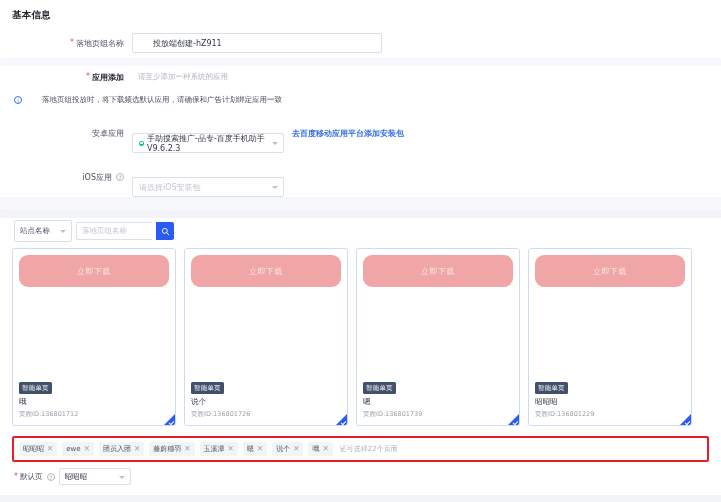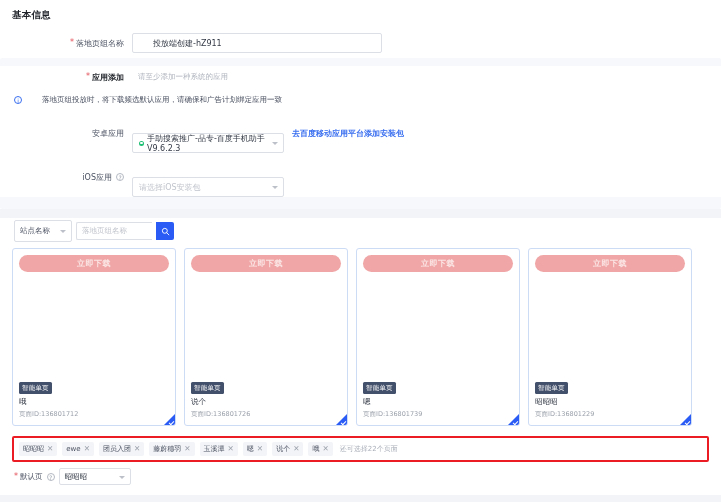--- a/index.html
+++ b/index.html
@@ -86,24 +86,23 @@
   .sb-btn svg { width: 9px; height: 9px; }
 
   
   .cards { display: flex; gap: 8px; padding-bottom: 10px; }
   .card {
     width: 164px; height: 178px; border: 1px solid #cddcf5; border-radius: 3px;
     background: #fff; position: relative; padding: 6px; display: flex; flex-direction: column;
     overflow: hidden;
   }
   .card-cta {
-    height: 17px; border-radius: 9px; background: #f0a6a6;
+    height: 32px; border-radius: 9px; background: #f0a6a6;
     color: #fbe5e5; font-size: 8px; display: flex; align-items: center; justify-content: center;
     letter-spacing: .5px;
-    font-weight: bold;
   }
   .card-body { flex: 1; }
   .card-foot { display: flex; flex-direction: column; gap: 3px; }
   .badge {
     align-self: flex-start; background: #43506b; color: #fff; font-size: 6.5px;
     padding: 1.5px 3px; border-radius: 1.5px; letter-spacing: .2px;
   }
   .card-name { font-size: 7.5px; color: #333945; }
   .card-id { font-size: 6.5px; color: #9aa0aa; }
   .corner {

